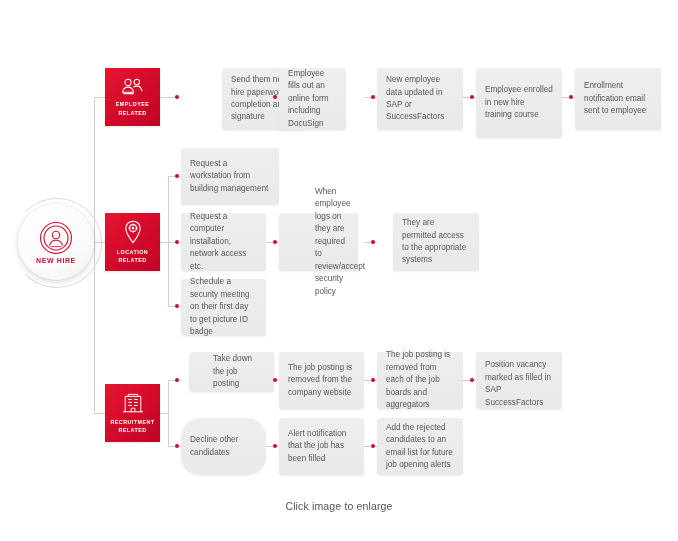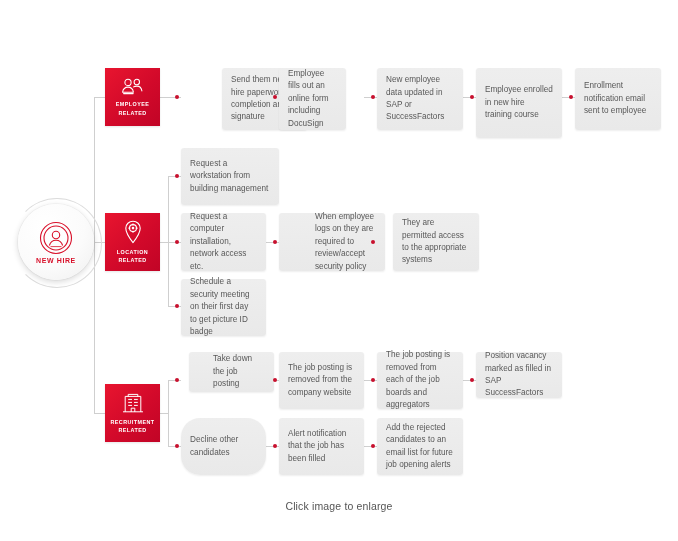--- a/index.html
+++ b/index.html
@@ -279,21 +279,21 @@
   <div class="step" style="left:181px; top:148px; width:98px; height:57px;">
     <span>Request a workstation from building management</span>
   </div>
   <div class="dot" style="left:175px; top:174px;"></div>
 
   <div class="step" style="left:181px; top:213px; width:85px; height:58px;">
     <span>Request a computer installation, network access etc.</span>
   </div>
   <div class="dot" style="left:175px; top:240px;"></div>
 
-  <div class="step" style="left:279px; top:213px; width:106px; height:58px;padding-left:36px;">
+  <div class="step" style="left:279px; top:213px; width:79px; height:58px;padding-left:36px;">
     <span>When employee logs on they are required to review/accept security policy</span>
   </div>
   <div class="dot" style="left:273px; top:240px;"></div>
 
   <div class="step" style="left:377px; top:213px; width:86px; height:58px;margin-left:16px;">
     <span>They are permitted access to the appropriate systems</span>
   </div>
   <div class="dot" style="left:371px; top:240px;"></div>
 
   <div class="step" style="left:181px; top:279px; width:85px; height:57px;">
@@ -309,21 +309,21 @@
   <div class="step" style="left:279px; top:352px; width:85px; height:57px;">
     <span>The job posting is removed from the company website</span>
   </div>
   <div class="dot" style="left:273px; top:378px;"></div>
 
   <div class="step" style="left:377px; top:352px; width:86px; height:57px;">
     <span>The job posting is removed from each of the job boards and aggregators</span>
   </div>
   <div class="dot" style="left:371px; top:378px;"></div>
 
-  <div class="step" style="left:476px; top:352px; width:86px; height:46px;">
+  <div class="step" style="left:476px; top:352px; width:86px; height:57px;align-items:flex-end;">
     <span>Position vacancy marked as filled in SAP SuccessFactors</span>
   </div>
   <div class="dot" style="left:470px; top:378px;"></div>
 
   <div class="step" style="left:181px; top:418px; width:85px; height:57px;border-radius:19px;">
     <span>Decline other candidates</span>
   </div>
   <div class="dot" style="left:175px; top:444px;"></div>
 
   <div class="step" style="left:279px; top:418px; width:85px; height:57px;">

